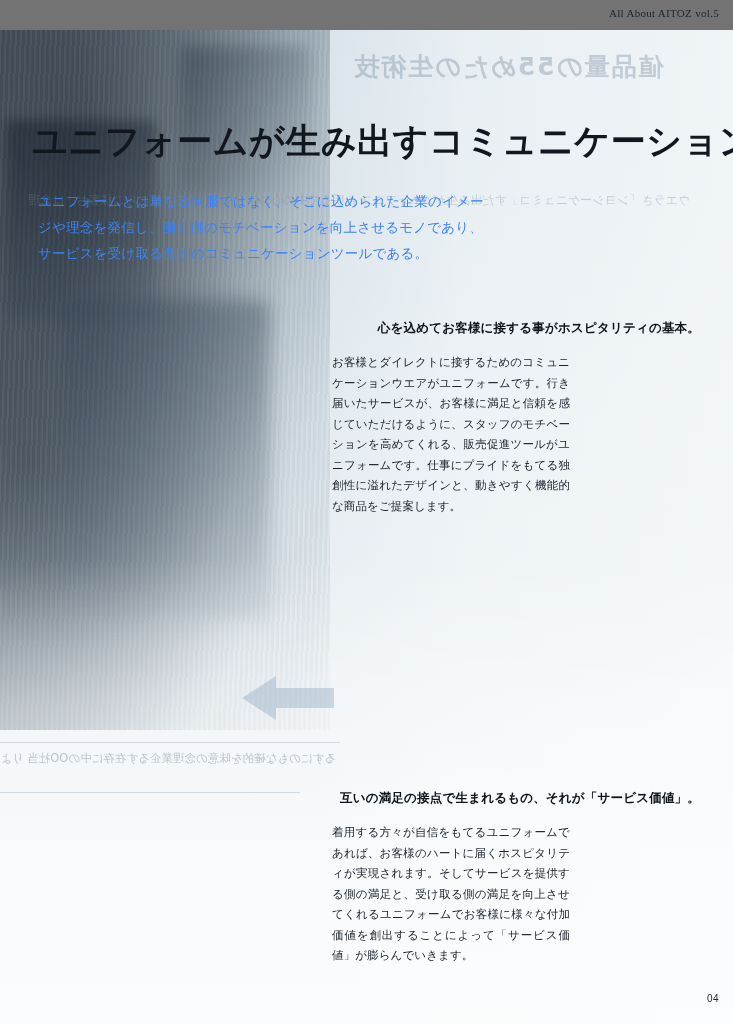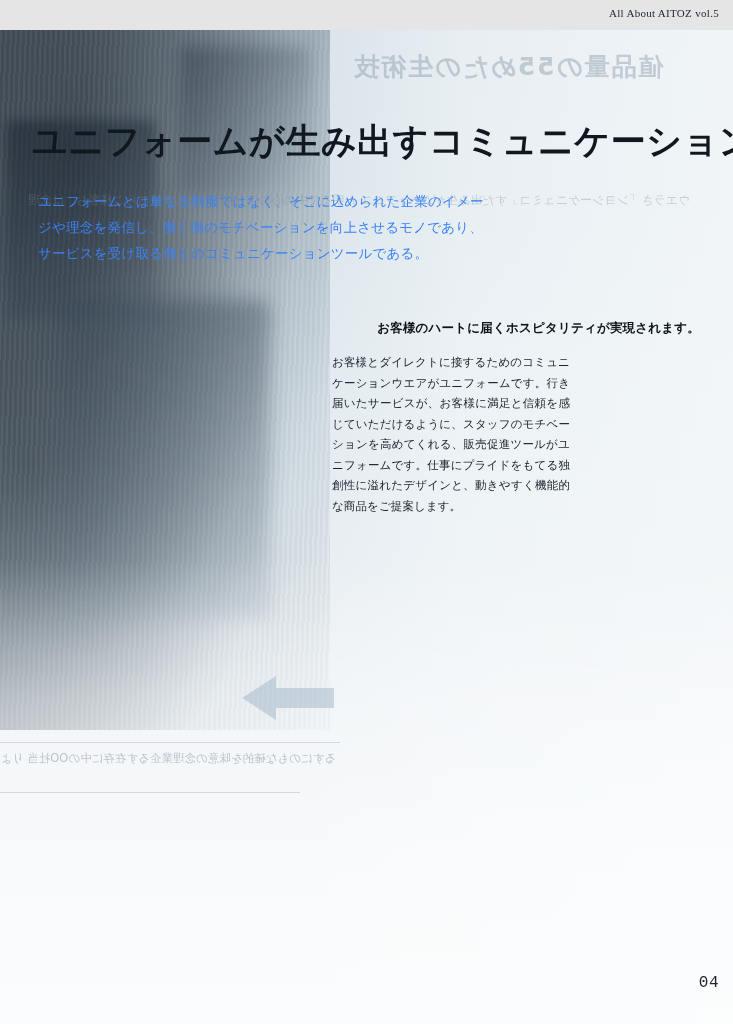--- a/index.html
+++ b/index.html
@@ -15,21 +15,21 @@
     background: #ffffff;
     font-family: "Liberation Serif", serif;
   }
 
   
   .header {
     position: absolute;
     top: 0; left: 0;
     width: 733px;
     height: 30px;
-    background: #e5e5e5;
+    background: #737373;
     z-index: 40;
   }
   .header-title {
     position: absolute;
     right: 14px;
     top: 7px;
     font-family: "Liberation Serif", serif;
     font-size: 11px;
     letter-spacing: 0.3px;
     color: #1c2430;
@@ -225,23 +225,23 @@
     text-align: justify;
   }
 
   #section-1 { top: 318px; }
   #section-2 { top: 542px; }
   #section-3 { top: 788px; }
 
   .folio {
     position: absolute;
     right: 14px;
-    bottom: 32px;
-    font-family: Liberation Mono, monospace;
-    font-size: 16px;
+    bottom: 20px;
+    font-family: Liberation Sans, sans-serif;
+    font-size: 10px;
     color: #1c2430;
     letter-spacing: 0.5px;
     z-index: 20;
   }
 </style>
 </head>
 <body>
 
 <div class="page">
 
@@ -265,23 +265,27 @@
     <div class="header-title">All About AITOZ vol.5</div>
   </div>
 
   <div class="content">
 
     <div class="headline">ユニフォームが生み出すコミュニケーション</div>
 
     <div class="lede">ユニフォームとは単なる制服ではなく、そこに込められた企業のイメージや理念を発信し、働く側のモチベーションを向上させるモノであり、サービスを受け取る側とのコミュニケーションツールである。</div>
 
     <div class="section" id="section-1">
-      <div class="section-heading">お客様のハートに届くホスピタリティが実現されます。</div>
+      <div class="section-heading">心を込めてお客様に接する事がホスピタリティの基本。</div>
       <div class="section-body">お客様とダイレクトに接するためのコミュニケーションウエアがユニフォームです。行き届いたサービスが、お客様に満足と信頼を感じていただけるように、スタッフのモチベーションを高めてくれる、販売促進ツールがユニフォームです。仕事にプライドをもてる独創性に溢れたデザインと、動きやすく機能的な商品をご提案します。</div>
     </div>
 
 
+    <div class="section" id="section-3">
+      <div class="section-heading">互いの満足の接点で生まれるもの、それが「サービス価値」。</div>
+      <div class="section-body">着用する方々が自信をもてるユニフォームであれば、お客様のハートに届くホスピタリティが実現されます。そしてサービスを提供する側の満足と、受け取る側の満足を向上させてくれるユニフォームでお客様に様々な付加価値を創出することによって「サービス価値」が膨らんでいきます。</div>
+    </div>
 
   </div>
 
   <div class="folio">04</div>
 
 </div>
 
 </body></html>

